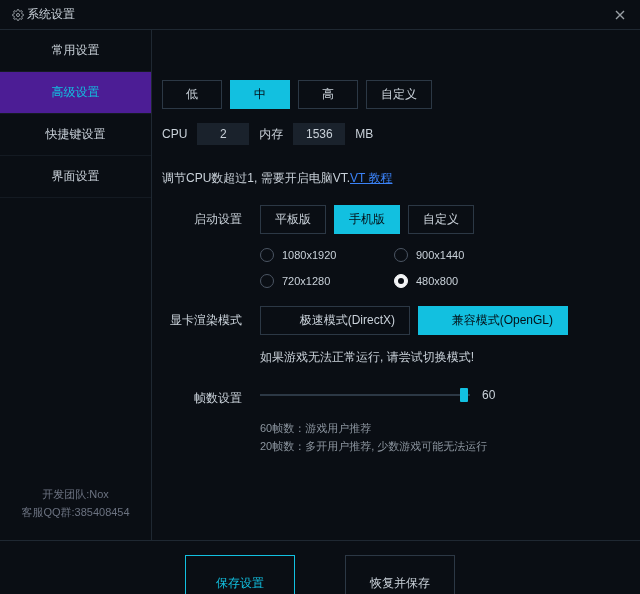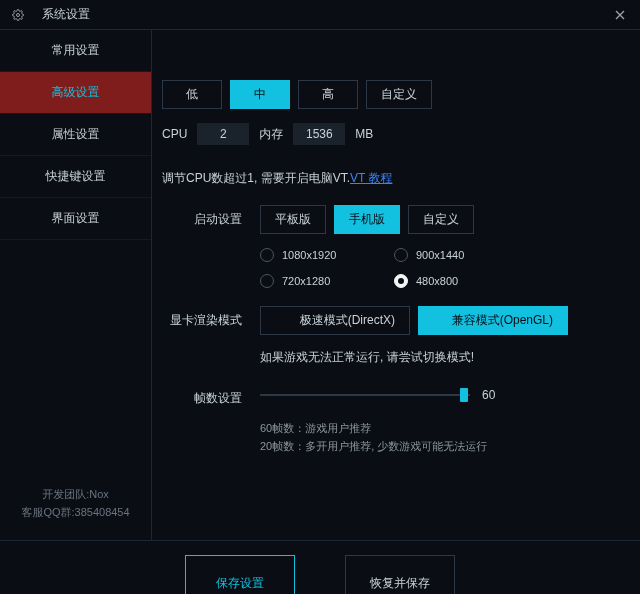--- a/index.html
+++ b/index.html
@@ -12,41 +12,41 @@
   color: #9aa0a6;
   overflow: hidden;
 }
 .titlebar {
   display: flex;
   align-items: center;
   justify-content: space-between;
   padding: 6px 12px;
   border-bottom: 1px solid #1f2832;
 }
-.titlebar-left { display: flex; align-items: center; gap: 18px; color: #c9d1d9; }
+.titlebar-left { display: flex; align-items: center; gap: 3px; color: #c9d1d9; }
 .gear { width: 12px; height: 12px; }
 .close { width: 16px; height: 16px; cursor: pointer; }
 .container { display: flex; height: 510px; }
 .sidebar {
   width: 152px;
   border-right: 1px solid #1f2832;
   display: flex;
   flex-direction: column;
 }
 .sidebar-items { flex: 1; }
 .sidebar-item {
   padding: 12px 0;
   text-align: center;
   color: #c9d1d9;
   cursor: pointer;
   border-bottom: 1px solid #141a22;
 }
 .sidebar-item.active {
   color: #12c0e0;
-  background: #7f1d1d;
+  background: #4c1d95;
 }
 .sidebar-footer {
   padding: 10px 0 18px;
   text-align: center;
   color: #6b7280;
   font-size: 11px;
   line-height: 1.7;
 }
 .content {
   flex: 1;
@@ -153,21 +153,20 @@
   <svg class="close" viewBox="0 0 24 24" stroke="#9aa0a6" stroke-width="2">
       <path d="M6 6l12 12M18 6L6 18"></path>
     </svg>
 </div>
 
 <div class="container">
   <div class="sidebar">
     <div class="sidebar-items">
       <div class="sidebar-item">常用设置</div>
       <div class="sidebar-item active">高级设置</div>
-      <div class="sidebar-item">属性设置</div>
       <div class="sidebar-item">快捷键设置</div>
       <div class="sidebar-item">界面设置</div>
     </div>
     <div class="sidebar-footer">
       <div>开发团队:Nox</div>
       <div>客服QQ群:385408454</div>
     </div>
   </div>
 
   <div class="content">

